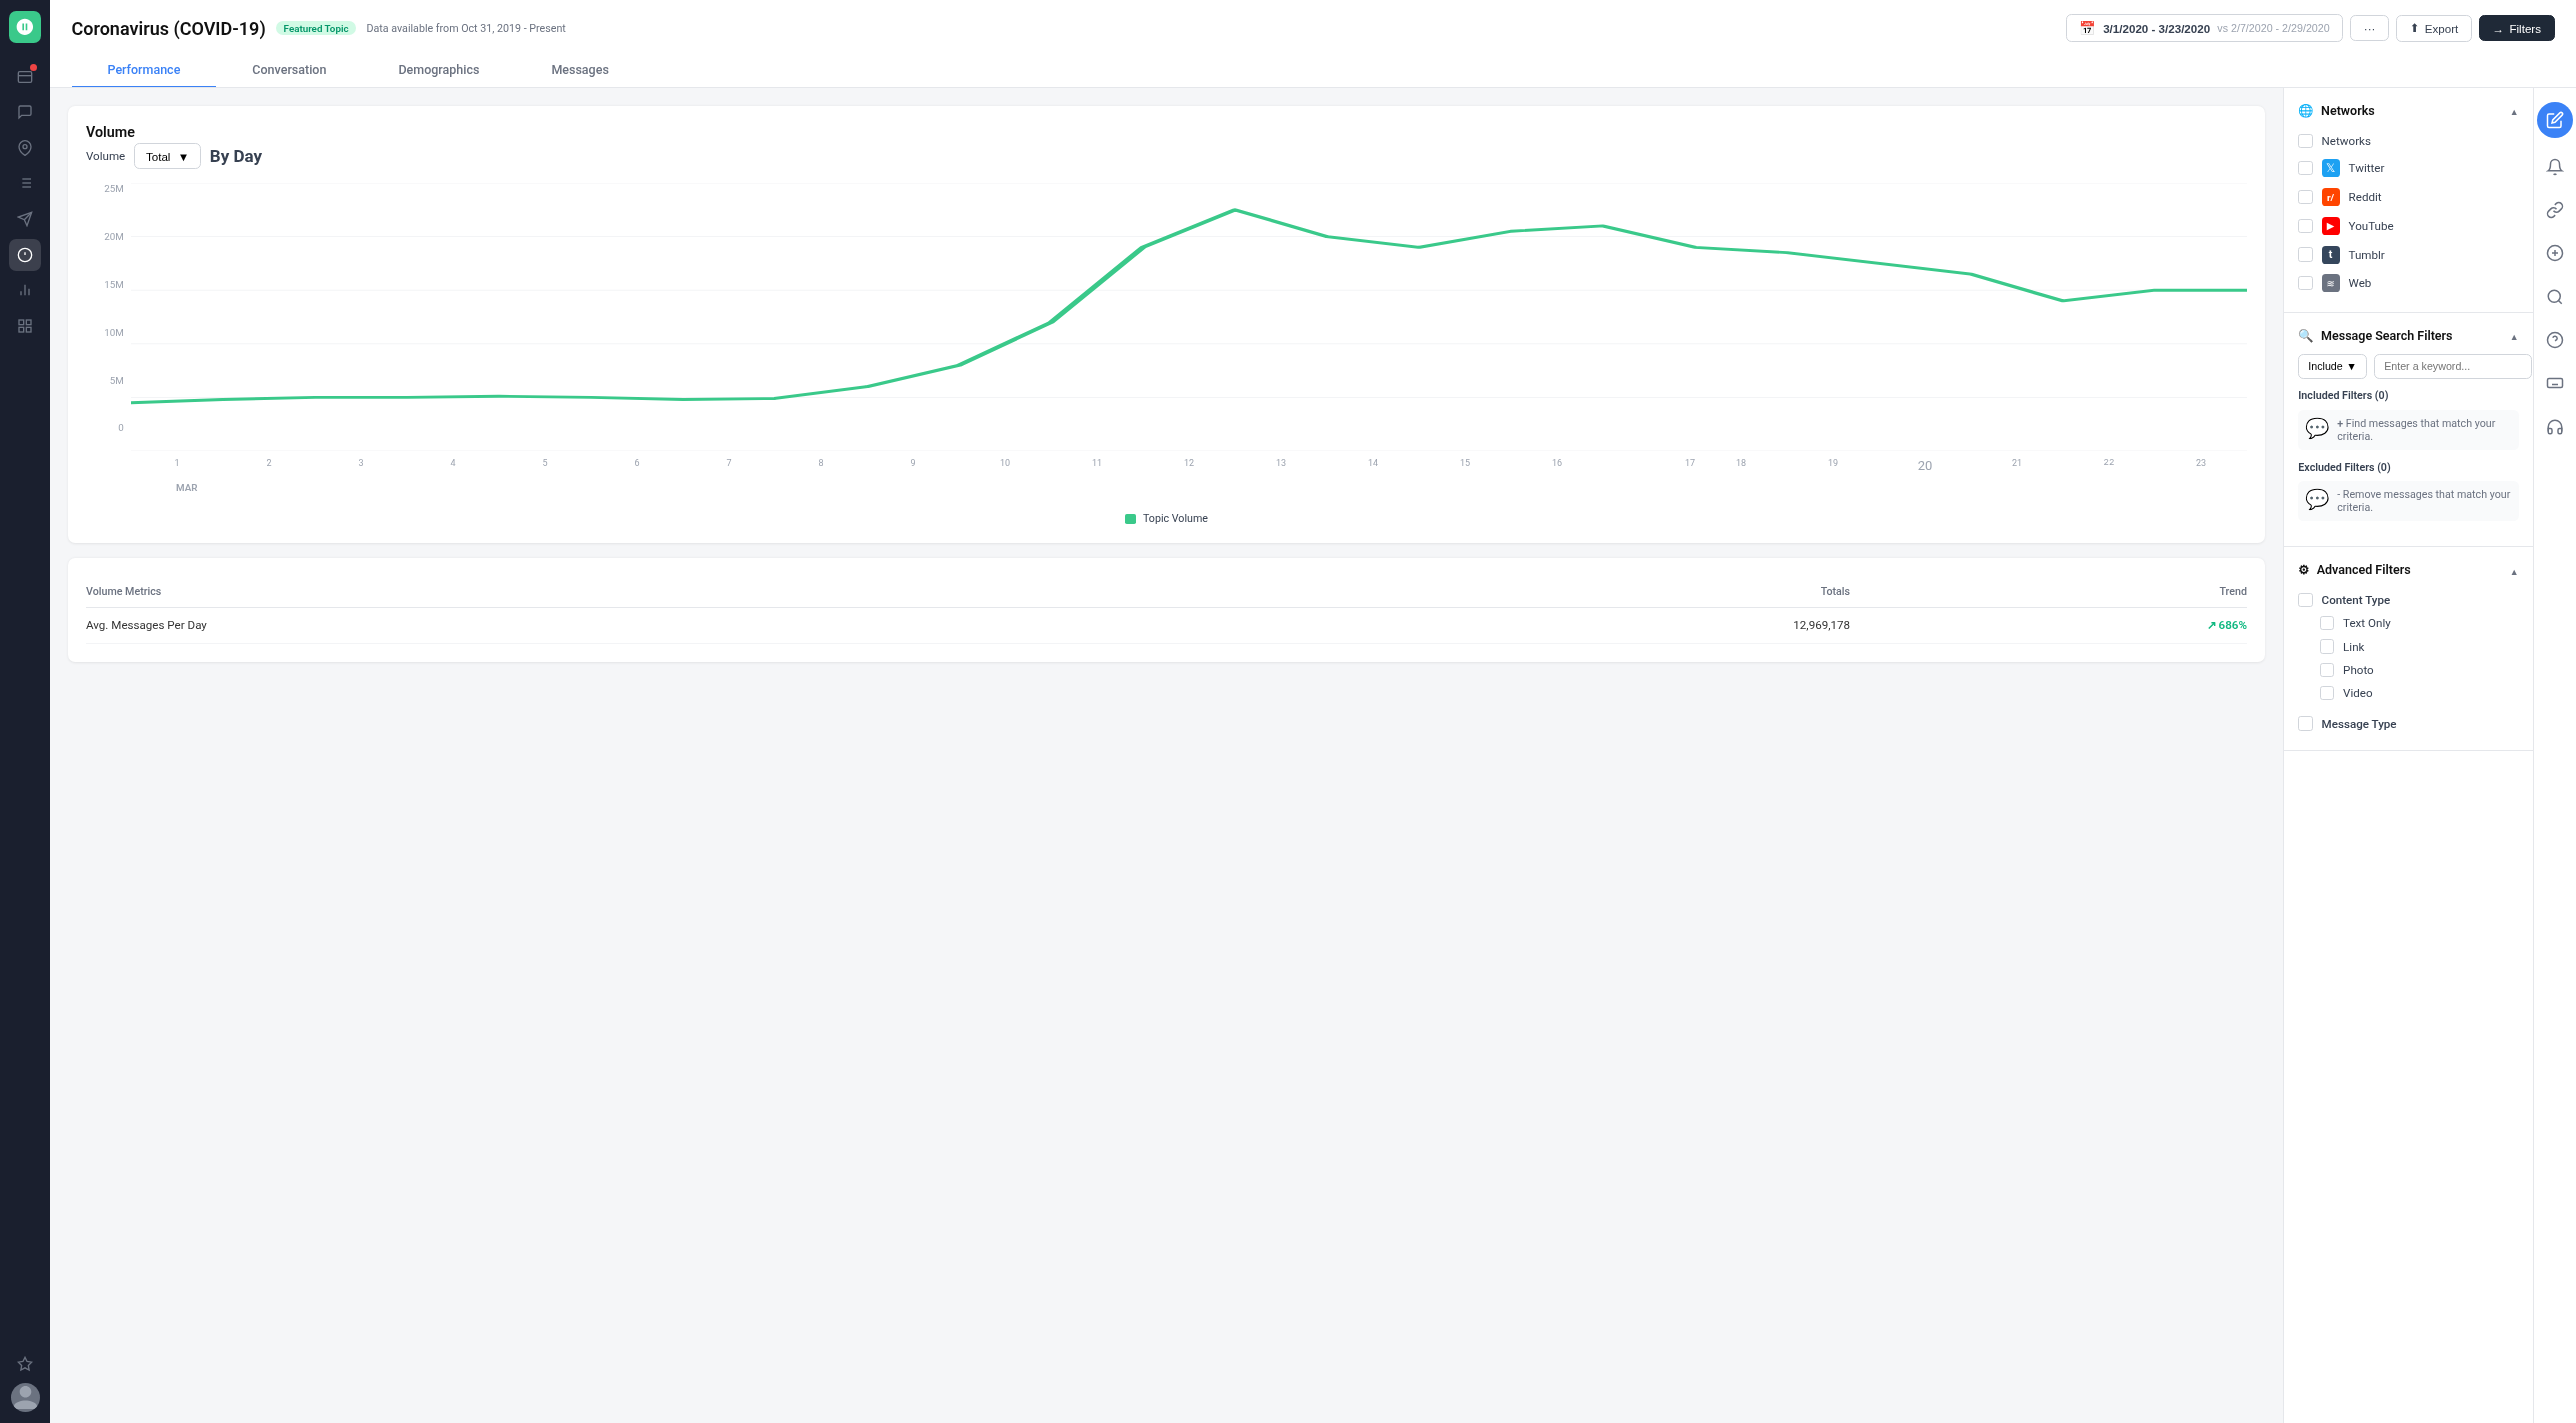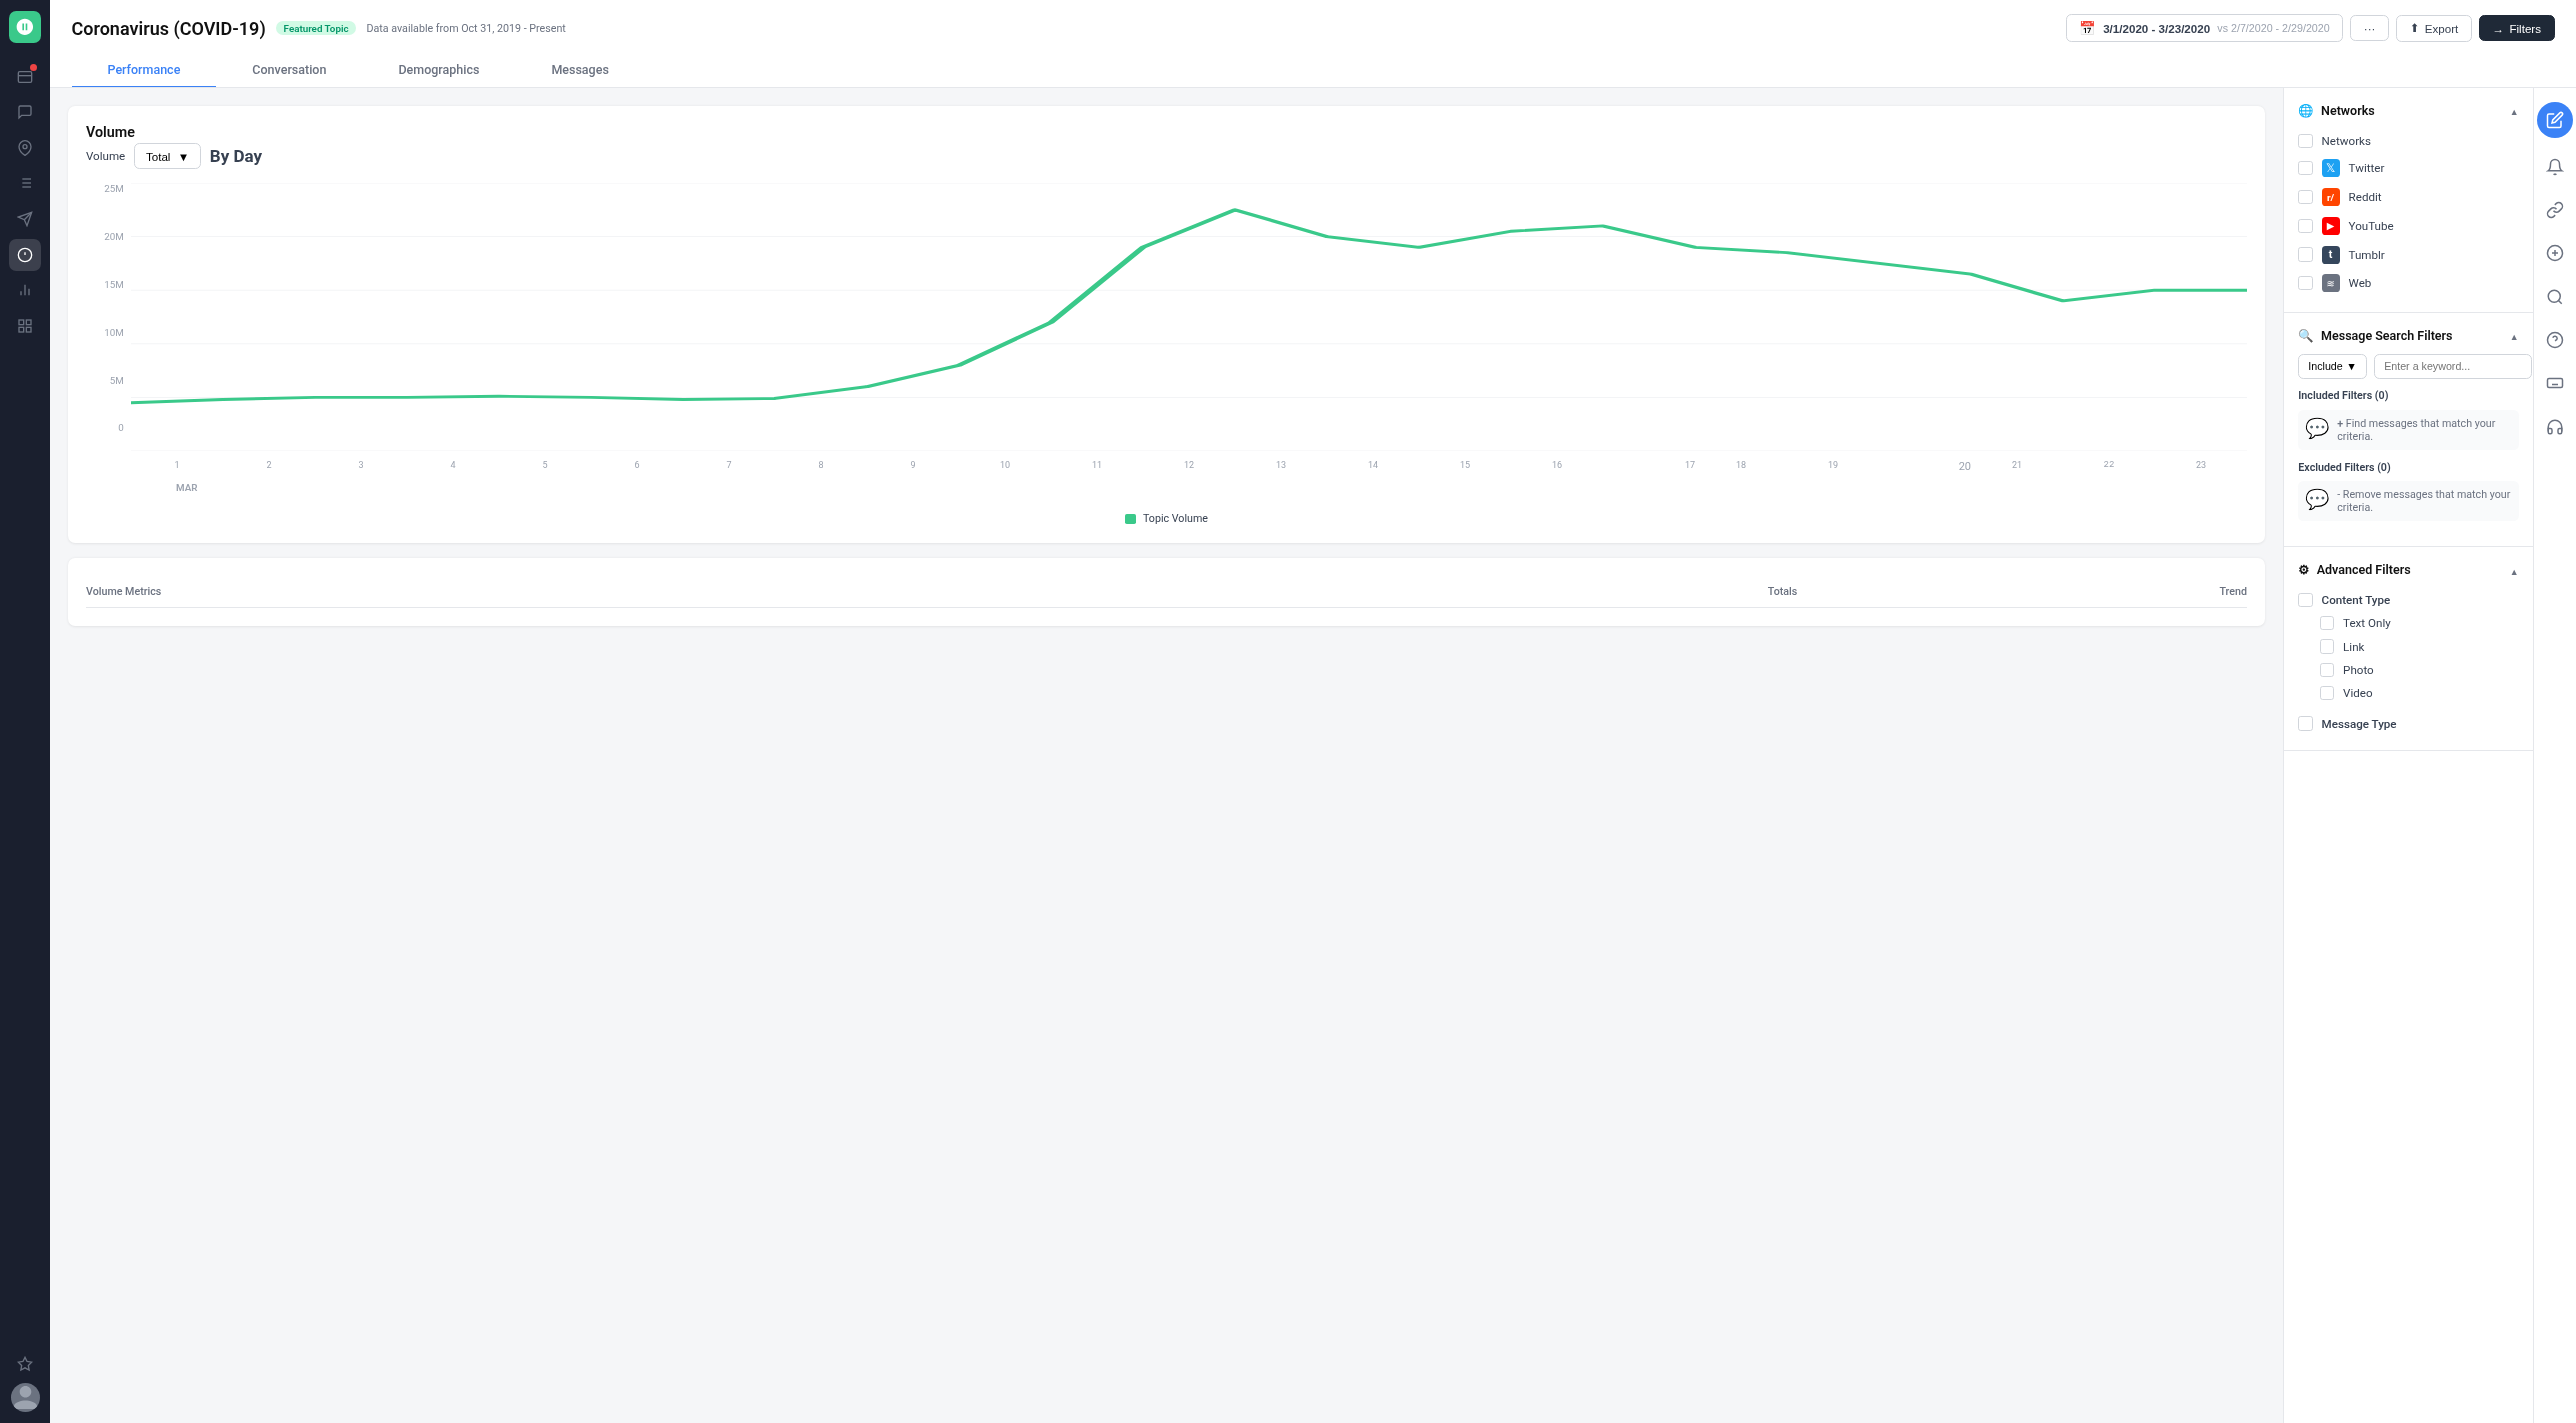--- a/index.html
+++ b/index.html
@@ -484,21 +484,21 @@
                 <span class="chart-x-label" style="font-size:9px;color:#9ca3af;">10</span>
                 <span class="chart-x-label" style="font-size:9px;color:#9ca3af;">11</span>
                 <span class="chart-x-label" style="font-size:9px;color:#9ca3af;">12</span>
                 <span class="chart-x-label" style="font-size:9px;color:#9ca3af;">13</span>
                 <span class="chart-x-label" style="font-size:9px;color:#9ca3af;">14</span>
                 <span class="chart-x-label" style="font-size:9px;color:#9ca3af;">15</span>
                 <span class="chart-x-label" style="font-size:9px;color:#9ca3af;">16</span>
                 <span class="chart-x-label" style="font-size:9px;color:#9ca3af;text-align:right;">17</span>
                 <span class="chart-x-label" style="font-size:9px;color:#9ca3af;">18</span>
                 <span class="chart-x-label" style="font-size:9px;color:#9ca3af;">19</span>
-                <span class="chart-x-label" style="font-size:11px;color:#9ca3af;text-align:right;">20</span>
+                <span class="chart-x-label" style="font-size:13px;color:#9ca3af;">20</span>
                 <span class="chart-x-label" style="font-size:9px;color:#9ca3af;">21</span>
                 <span class="chart-x-label" style="font-size:9px;color:#9ca3af;font-family:Liberation Mono, monospace;">22</span>
                 <span class="chart-x-label" style="font-size:9px;color:#9ca3af;">23</span>
               </div>
             </div>
           </div>
           <div style="margin-left:45px; margin-top:29px;">
             <span class="chart-x-month" style="font-size:9.8px; color:#9ca3af; font-weight:600;">MAR</span>
           </div>
         </div>
@@ -512,20 +512,25 @@
       <div class="card">
         <table class="metrics-table">
           <thead>
             <tr>
               <th>Volume Metrics</th>
               <th class="right">Totals</th>
               <th class="right">Trend</th>
             </tr>
           </thead>
           <tbody>
+            <tr>
+              <td>Avg. Messages Per Day</td>
+              <td class="right">12,969,178</td>
+              <td class="right"><span class="trend-up"><span class="trend-arrow">↗</span>686%</span></td>
+            </tr>
           </tbody>
         </table>
       </div>
     </div>
 
     <div class="right-sidebar">
 
       <div class="sidebar-section">
         <div class="sidebar-section-header">
           <div class="sidebar-section-title">

